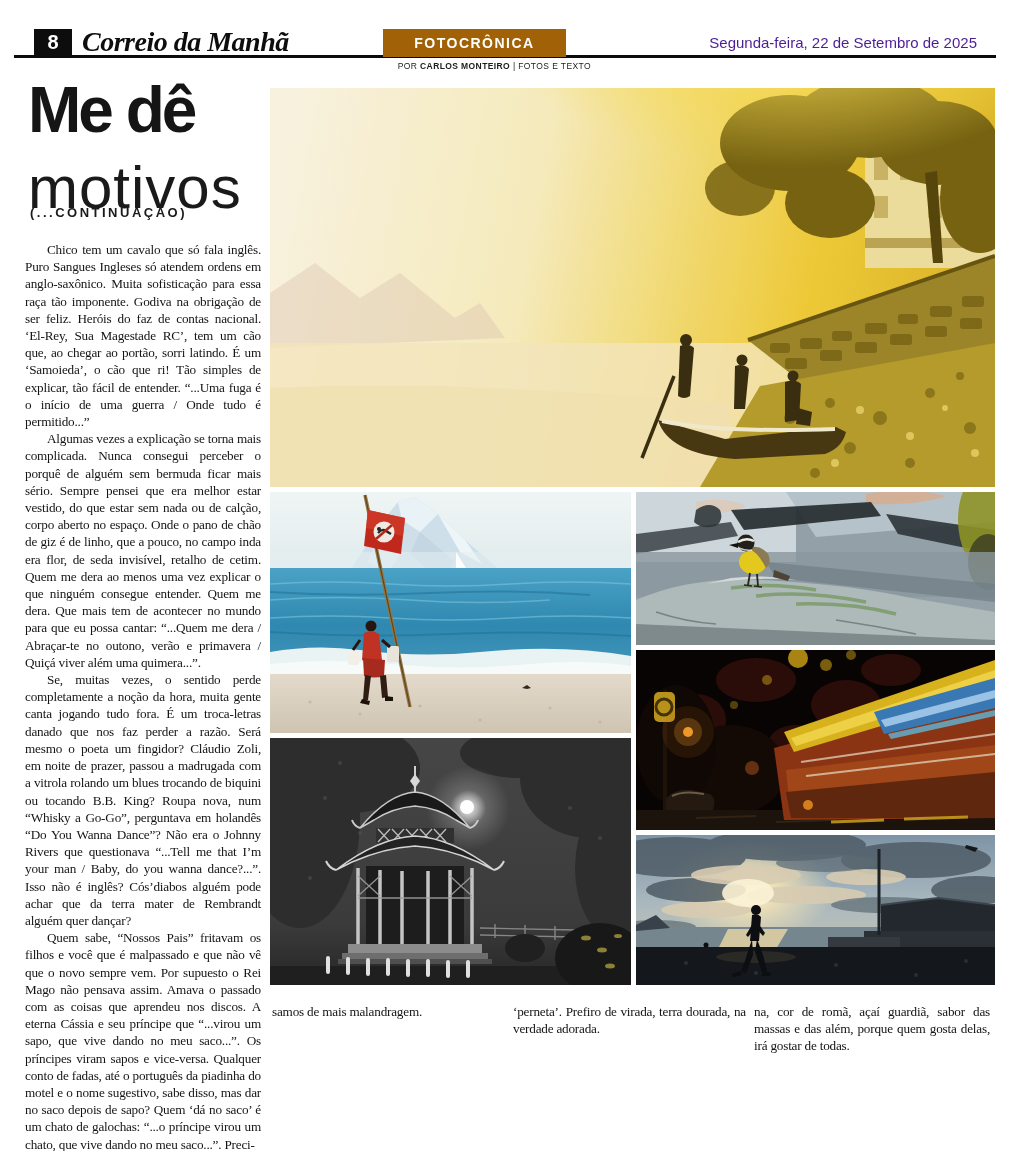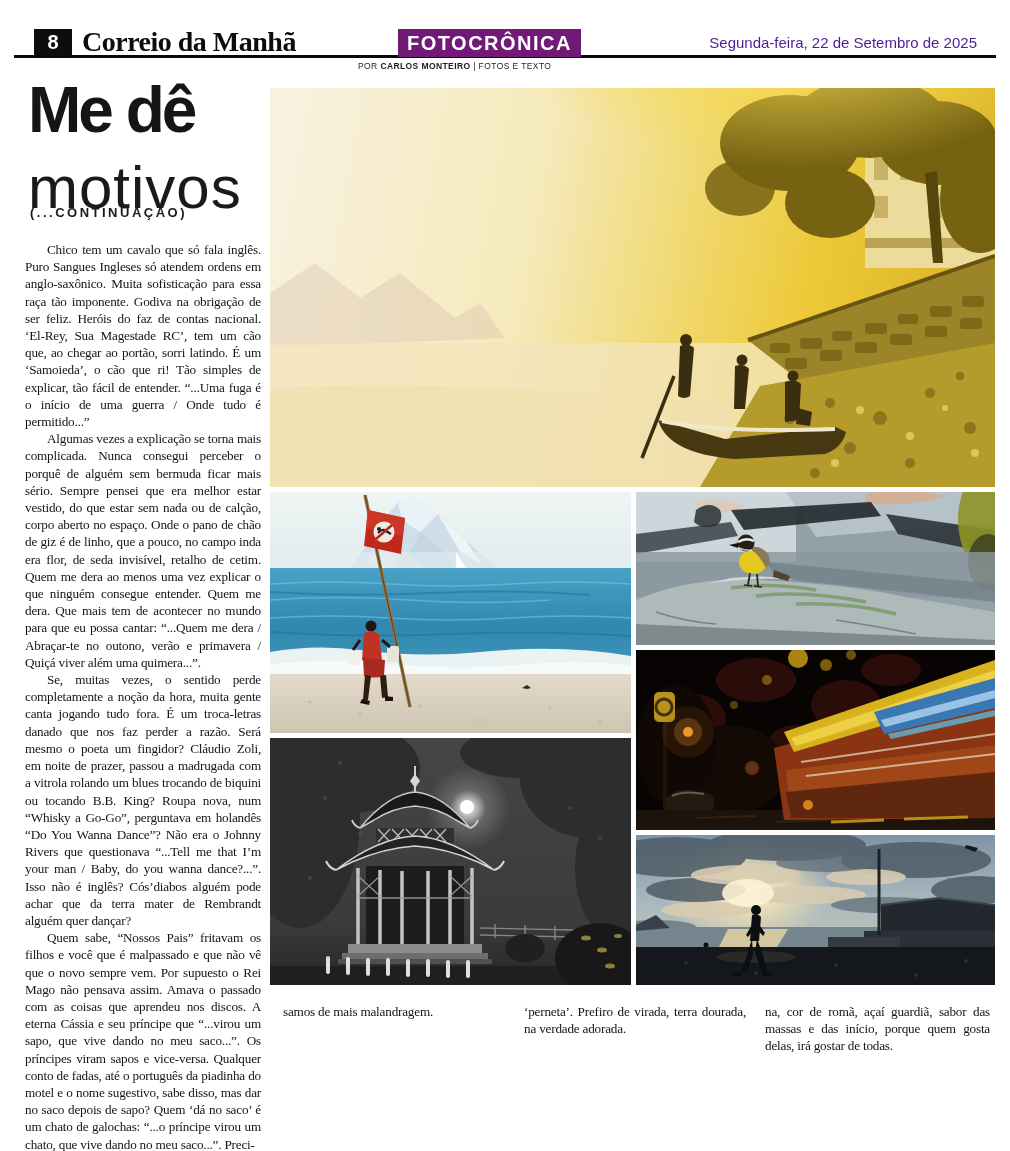--- a/index.html
+++ b/index.html
@@ -5,37 +5,37 @@
   * { margin:0; padding:0; box-sizing:border-box; }
   html,body { width:1010px; height:1151px; background:#ffffff; }
   body { font-family:"Liberation Sans", sans-serif; color:#111; position:relative; overflow:hidden; }
   .abs { position:absolute; }
 
   
   .rule { left:14px; right:14px; top:55px; height:3px; background:#0b0b0b; }
   .pagenum-box { left:34px; top:29px; width:38px; height:27px; background:#0d0d0d; color:#fff;
     display:flex; align-items:center; justify-content:center; font-size:20px; font-weight:bold; }
   .paper-name { left:82px; top:26px; font-family:"Liberation Serif", serif; font-weight:bold;
-    font-size:28px; letter-spacing:-0.5px; color:#0d0d0d; }
-  .section-box { left:383px; top:29px; width:183px; height:28px; background:#701a75; color:#fff;
-    display:flex; align-items:center; justify-content:center; font-size:20px; font-weight:bold; letter-spacing:1.5px;margin-left:15px; }
-  .byline { left:358px; top:61px; width:233px; text-align:left; font-size:8.5px; color:#1c1c1c; letter-spacing:0.4px; }
+    font-size:28px; letter-spacing:-0.5px; color:#0d0d0d;font-style:italic; }
+  .section-box { left:383px; top:29px; width:183px; height:28px; background:#a16207; color:#fff;
+    display:flex; align-items:center; justify-content:center; font-size:14px; font-weight:bold; letter-spacing:1.5px; }
+  .byline { left:358px; top:61px; width:233px; text-align:right; font-size:8.5px; color:#1c1c1c; letter-spacing:0.4px; }
   .byline b { font-weight:bold; }
   .date { right:33px; top:34px; font-size:15px; color:#4c1d95; }
 
   
   .title-bold { left:28px; top:78px; font-size:64px; font-weight:900; letter-spacing:-3px; color:#151515; line-height:1; }
   .title-light { left:28px; top:146px; font-size:60px; font-weight:400; letter-spacing:1px; color:#1a1a1a; line-height:1;margin-top:12px; }
   .continuation { left:30px; top:205px; font-size:13px; font-weight:bold; letter-spacing:2.5px; color:#1a1a1a; }
 
   
   .bodycol { font-family:"Liberation Serif", serif; font-size:13.2px; line-height:17.2px;
     text-align:justify; color:#141414; letter-spacing:-0.2px; }
   .bodycol p { text-indent:22px; }
-  .bodycol p.noindent { text-indent:0;margin-left:11px; }
+  .bodycol p.noindent { text-indent:0; }
   .leftcol  { left:25px; top:241px; width:236px; }
   .botcol1  { left:272px; top:1003px; width:234px; }
   .botcol2  { left:513px; top:1003px; width:233px; }
   .botcol3  { left:754px; top:1003px; width:236px; }
 
   
   .photo { overflow:hidden; background:#ddd; }
   .photo svg { display:block; width:100%; height:100%; }
   .ph1 { left:270px; top:88px;  width:725px; height:399px; }
   .ph2 { left:270px; top:492px; width:361px; height:241px; }
@@ -499,14 +499,14 @@
   </svg>
 </div>
 
 <div class="abs bodycol botcol1">
   <p class="noindent">samos de mais malandragem.</p>
 </div>
 <div class="abs bodycol botcol2">
   <p class="noindent">‘perneta’. Prefiro de virada, terra dourada, na verdade adorada.</p>
 </div>
 <div class="abs bodycol botcol3">
-  <p class="noindent">na, cor de romã, açaí guardiã, sabor das massas e das início, porque quem gosta delas, irá gostar de todas.</p>
+  <p class="noindent">na, cor de romã, açaí guardiã, sabor das massas e das além, porque quem gosta delas, irá gostar de todas.</p>
 </div>
 
 </body></html>

